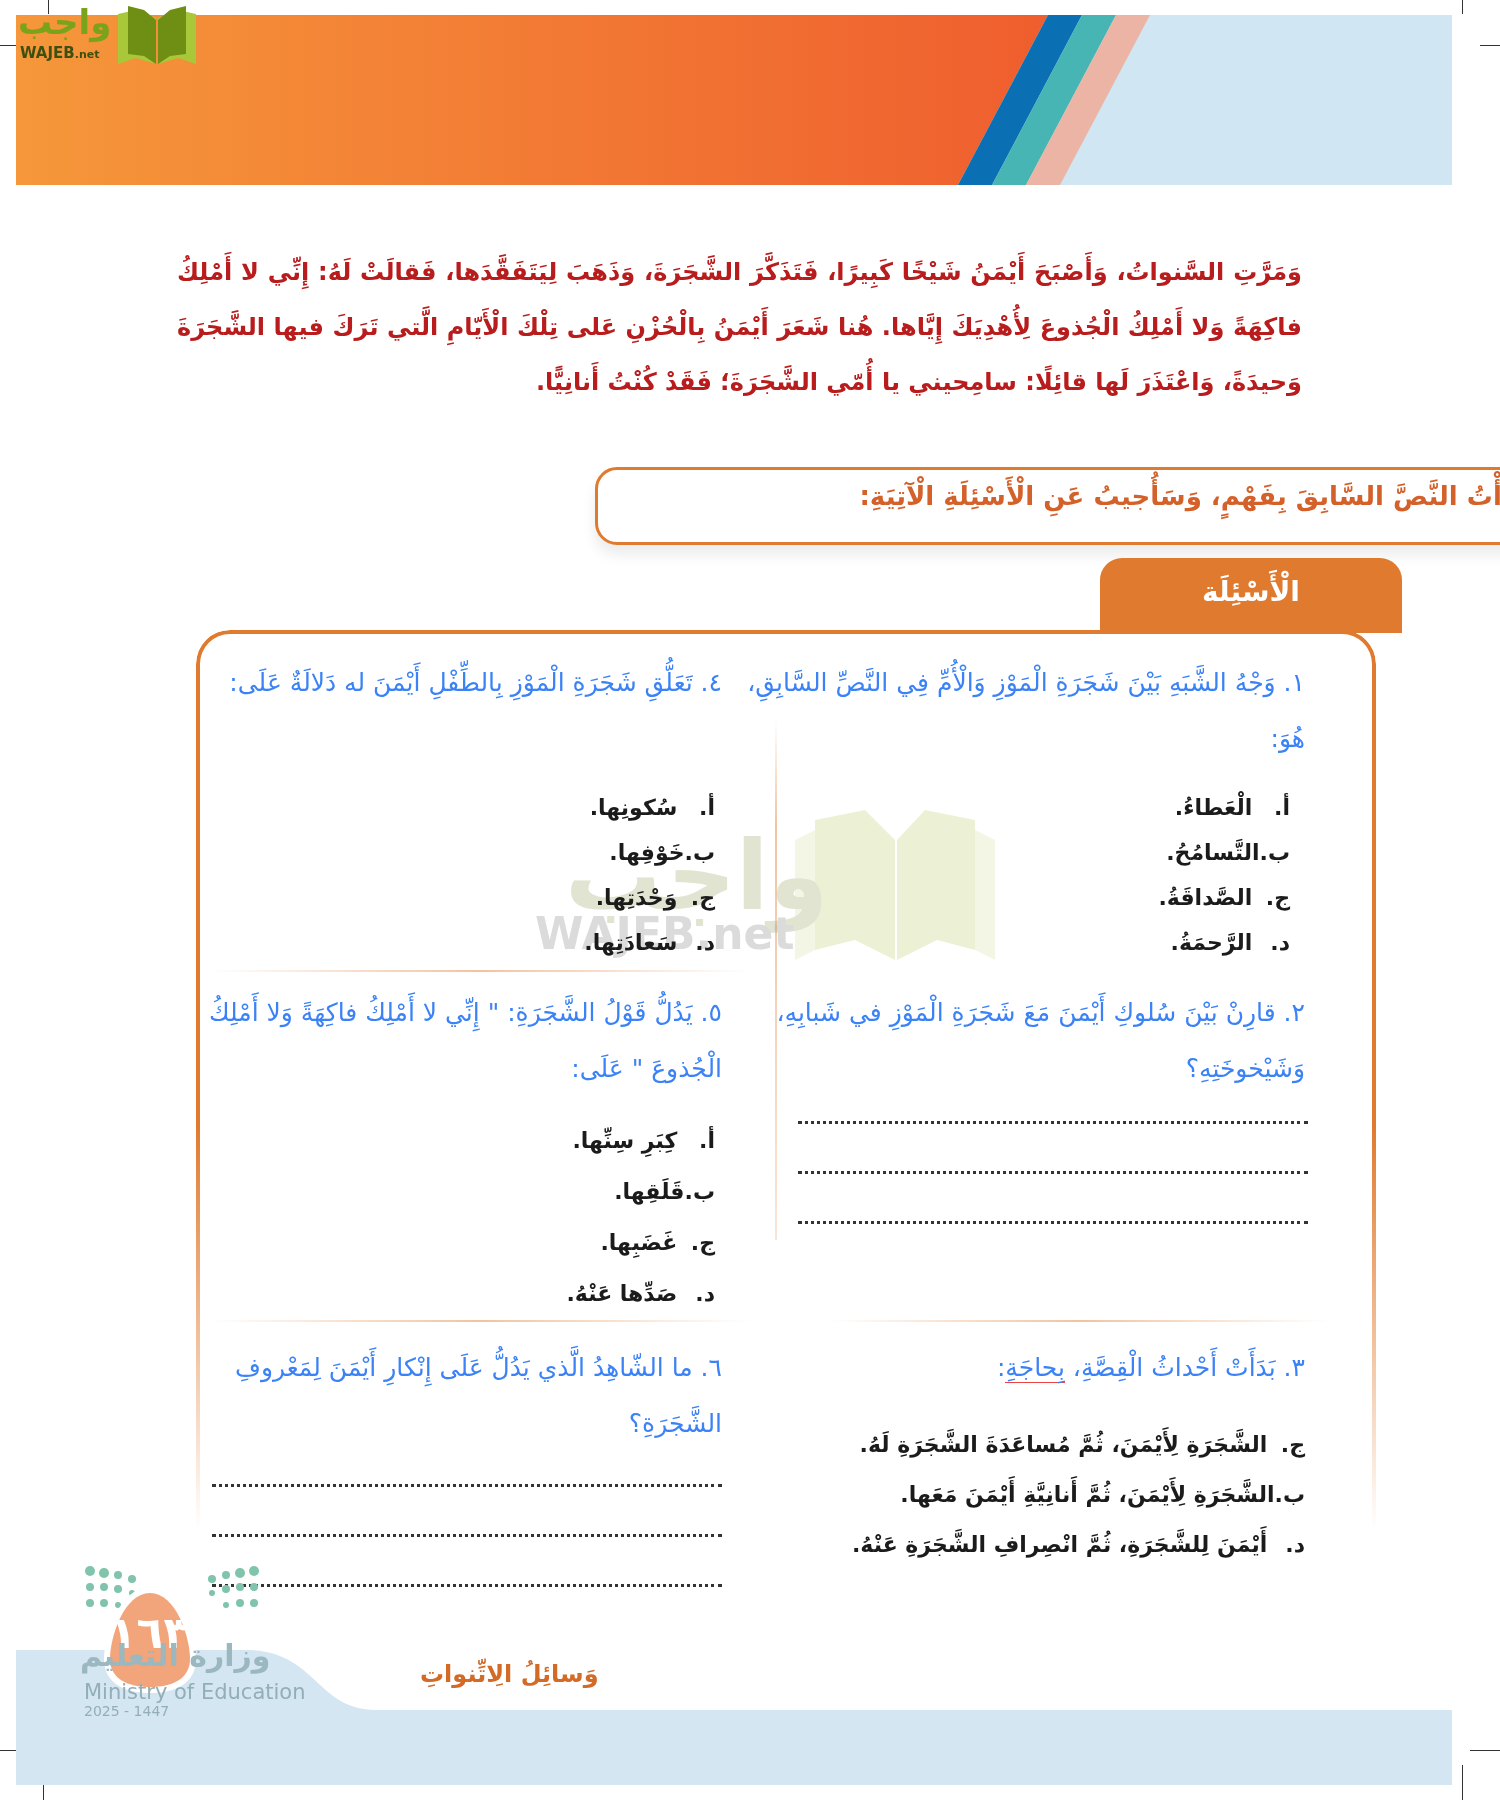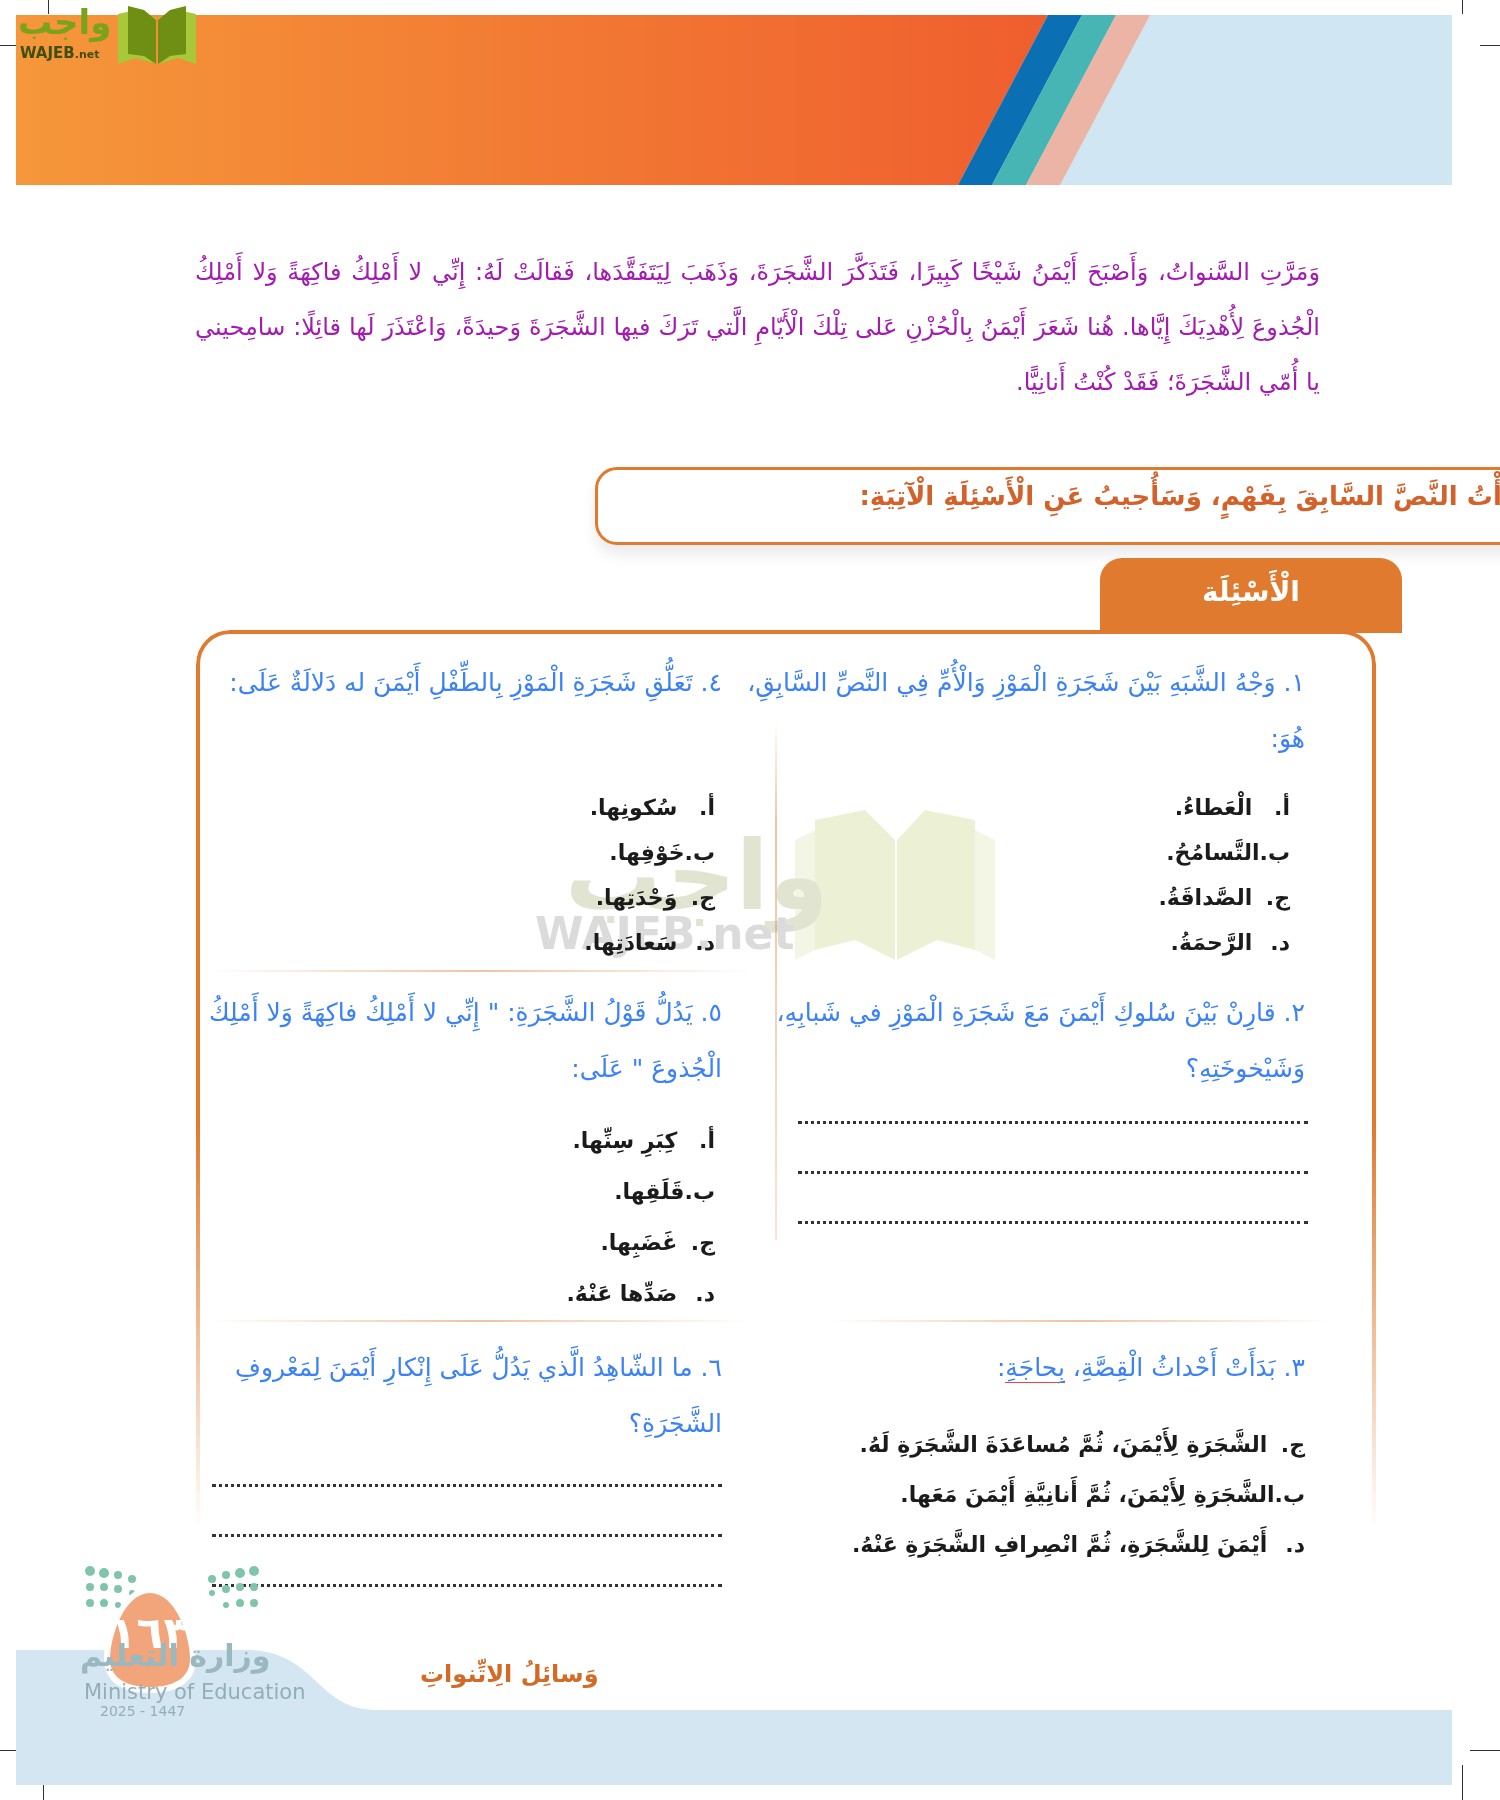--- a/index.html
+++ b/index.html
@@ -14,22 +14,22 @@
   
   .crop { background:#333; position:absolute; }
 
   
   .logo { left:8px; top:2px; width:190px; height:66px; direction:ltr; }
   .logo-ar { position:absolute; left:10px; top:0px; font-size:34px; font-weight:bold; color:#7aa21a; }
   .logo-en { position:absolute; left:12px; top:42px; font-size:15px; font-weight:bold; color:#3e4f0f; }
   .logo-en small { font-size:11px; }
 
   
-  .passage { right:180px; top:245px; width:1125px; font-size:24px; line-height:55px; color:#a21caf;
-             text-align:justify; text-align-last:right; font-weight:normal; }
+  .passage { right:198px; top:245px; width:1125px; font-size:24px; line-height:55px; color:#b91c1c;
+             text-align:justify; text-align-last:right; font-weight:bold; }
 
   
   .instr { left:685px; top:467px; width:890px; height:78px; box-sizing:border-box; }
   .instr-box { position:absolute; left:-90px; top:0; width:978px; height:78px; border:3px solid #e07a2e;
                border-radius:22px; box-sizing:border-box; background:#fff;
                box-shadow:0 10px 14px rgba(0,0,0,0.08); }
   .instr-text { position:absolute; right:40px; top:14px; font-size:26px; font-weight:bold; color:#d4612a; white-space:nowrap; }
 
   
   .qtab { left:1100px; top:558px; width:302px; height:75px; background:#e07a2e; border-radius:22px 22px 0 0;
@@ -55,21 +55,21 @@
   .wm { left:545px; top:800px; width:500px; height:160px; opacity:0.35; direction:ltr; pointer-events:none; }
 
   
   .footer-band { left:16px; top:1650px; width:1436px; height:135px; background:#d3e6f1; }
   .footer-wave { left:16px; top:1620px; width:1436px; height:140px; }
   .footer-title { left:420px; top:1660px; font-size:24px; font-weight:bold; color:#d36a26; }
   .page-num { left:100px; top:1585px; width:100px; height:110px; }
   .page-num-text { position:absolute; left:0; top:22px; width:100%; text-align:center; font-size:44px; font-weight:bold; color:#fff; }
   .moe-ar { left:80px; top:1638px; font-size:30px; color:#9bb7bf; font-weight:bold; }
   .moe-en { left:84px; top:1680px; font-size:21px; color:#93aeb6; direction:ltr; }
-  .moe-year { left:84px; top:1703px; font-size:14px; color:#93aeb6; direction:ltr;margin-left:16px; }
+  .moe-year { left:84px; top:1703px; font-size:14px; color:#93aeb6; direction:ltr; }
   .moe-dots { left:82px; top:1565px; width:180px; height:60px; }
 </style>
 </head>
 <body>
 
 <div class="crop" style="left:0;top:45px;width:20px;height:1px;"></div>
 <div class="crop" style="left:48px;top:0;width:1px;height:14px;"></div>
 <div class="crop" style="left:1480px;top:45px;width:20px;height:1px;"></div>
 <div class="crop" style="left:1462px;top:0;width:1px;height:14px;"></div>
 <div class="crop" style="left:0;top:1750px;width:30px;height:1px;"></div>

